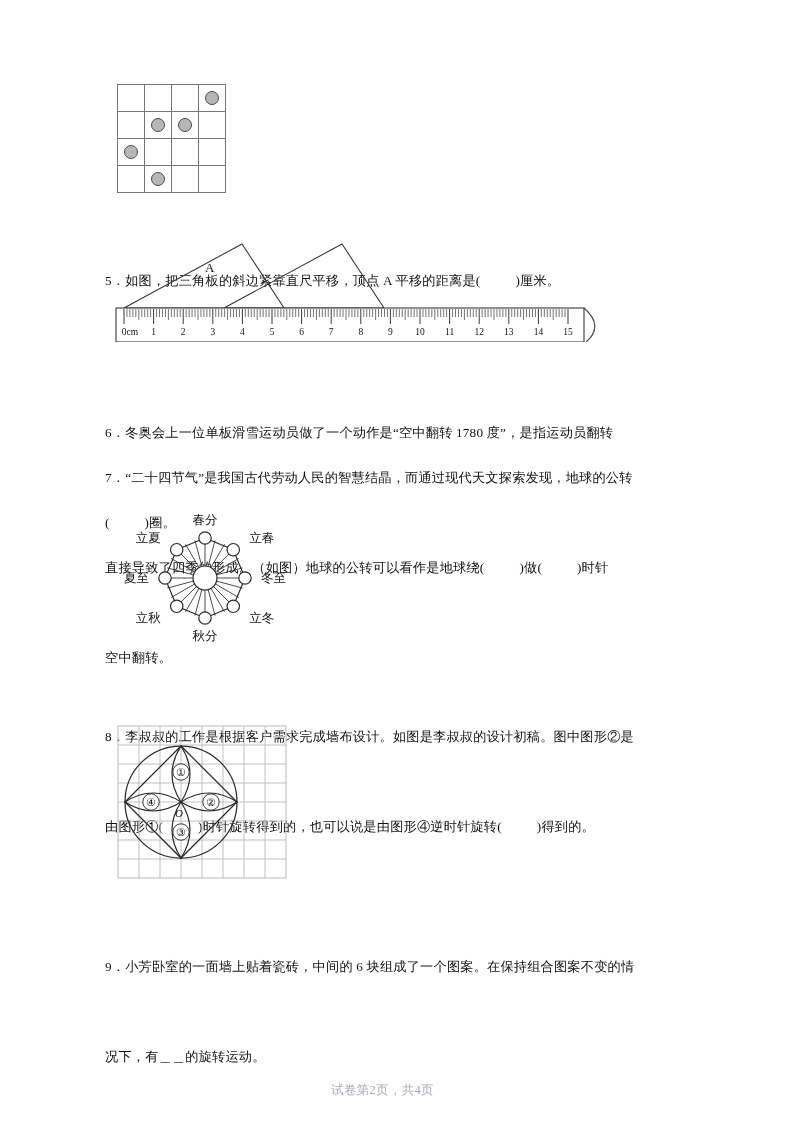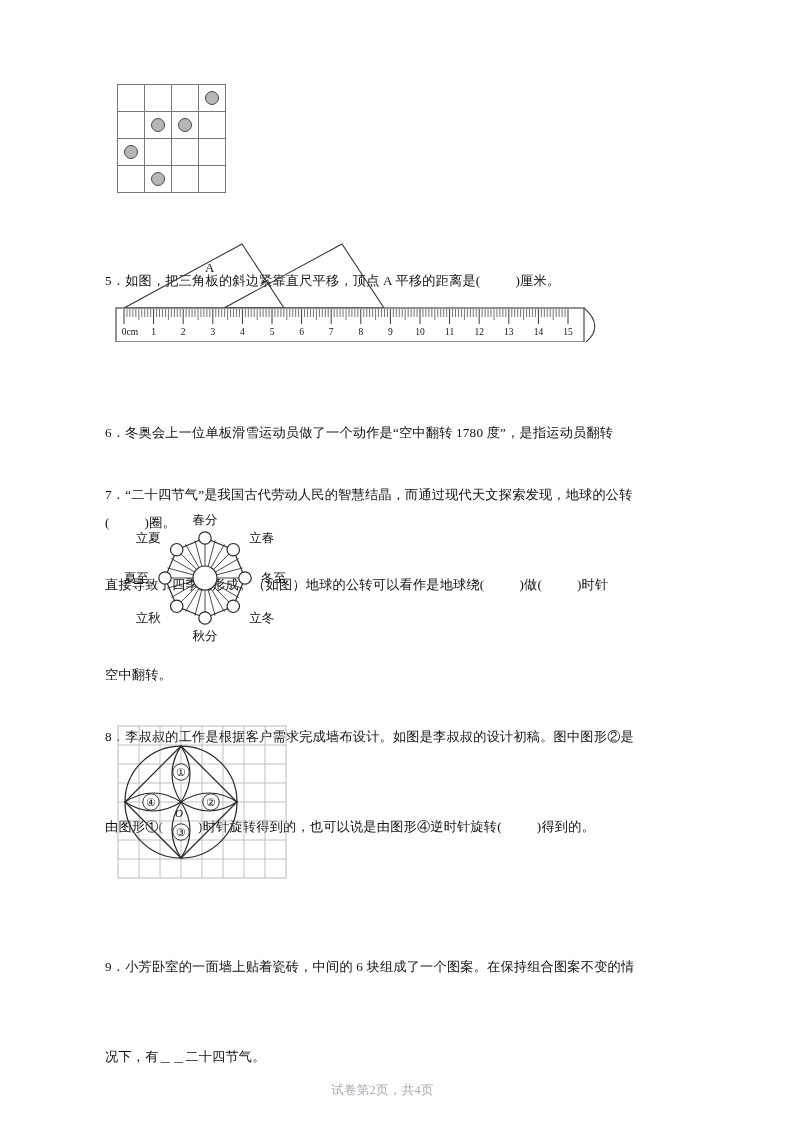--- a/index.html
+++ b/index.html
@@ -365,21 +365,21 @@
           </g>
       </g>
     </svg>
   </div>
 
   <div class="qtext" id="q6" style="left:105px; top:358px; width:600px;">
     <span class="qline">6．冬奥会上一位单板滑雪运动员做了一个动作是“空中翻转 1780 度”，是指运动员翻转</span>
     <span class="qline">(          )圈。</span>
   </div>
 
-  <div class="qtext" id="q7" style="left:105px; top:420px; width:600px;">
+  <div class="qtext" id="q7" style="left:105px; top:403px; width:600px;">
     <span class="qline">7．“二十四节气”是我国古代劳动人民的智慧结晶，而通过现代天文探索发现，地球的公转</span>
     <span class="qline">直接导致了四季的形成。（如图）地球的公转可以看作是地球绕(          )做(          )时针</span>
     <span class="qline">空中翻转。</span>
   </div>
 
   <div id="solar-figure">
     <svg width="210" height="140" viewBox="0 0 210 140">
       <g id="solar-generated">
           <polygon points="105.00,30.00 133.28,41.72 145.00,70.00 133.28,98.28 105.00,110.00 76.72,98.28 65.00,70.00 76.72,41.72" fill="none" stroke="#2a2a2a" stroke-width="1.15"></polygon>
           <line x1="105.00" y1="58.00" x2="105.00" y2="31.00" stroke="#2a2a2a" stroke-width="0.85"></line>
@@ -483,20 +483,20 @@
         <circle cx="35" cy="80" r="8.2" fill="#fff" stroke="#2a2a2a" stroke-width="0.95"></circle>
         <text x="35" y="84" text-anchor="middle" font-family="Liberation Serif, serif" font-size="11" fill="#111">④</text>
       </g>
 
       <text x="59" y="95" font-family="Liberation Serif, serif" font-style="italic" font-size="11" fill="#111">O</text>
     </svg>
   </div>
 
   <div class="qtext" id="q9" style="left:105px; top:892px; width:600px;">
     <span class="qline">9．小芳卧室的一面墙上贴着瓷砖，中间的 6 块组成了一个图案。在保持组合图案不变的情</span>
-    <span class="qline">况下，有＿＿二十四节气。</span>
+    <span class="qline">况下，有＿＿的旋转运动。</span>
   </div>
 
   <div id="footer-zone">
     <div id="footer-pagenum">试卷第2页，共4页</div>
   </div>
 
 </div>
 
 </body></html>

